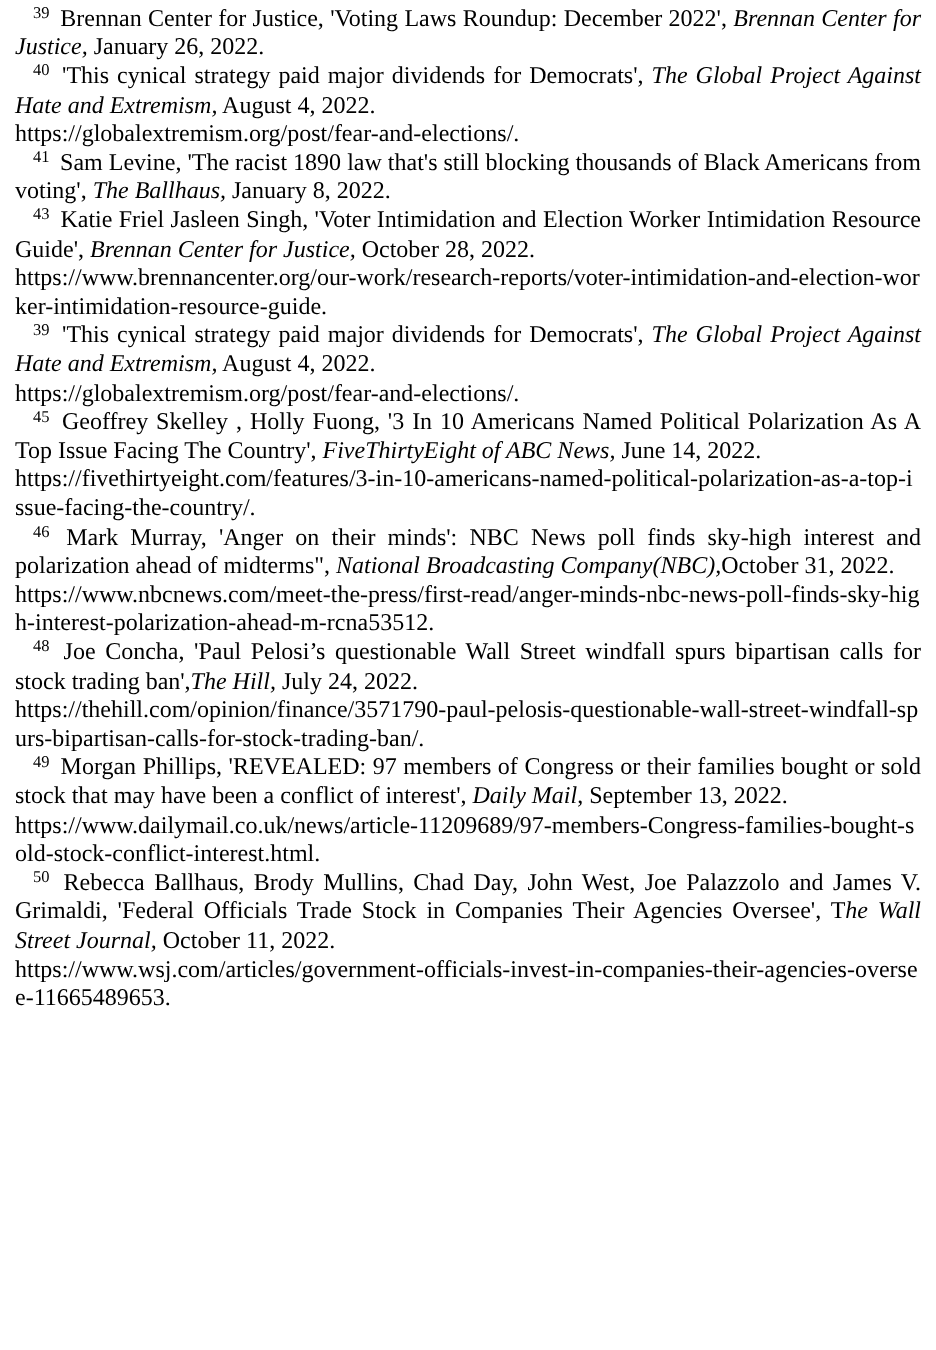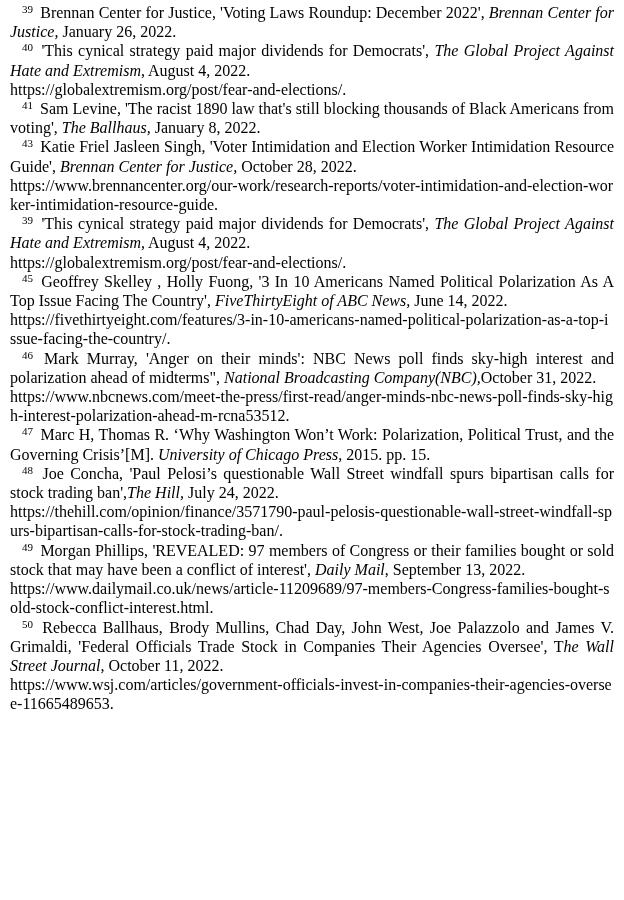--- a/index.html
+++ b/index.html
@@ -49,18 +49,17 @@
 
 <div class="page">
   <div id="footnotes-list">
       <p class="footnote"><sup class="fn-num">39</sup> <span class="seg">Brennan Center for Justice, 'Voting Laws Roundup: December 2022', </span><span class="seg italic">Brennan Center for Justice,</span><span class="seg"> January 26, 2022.</span><br></p>
       <p class="footnote"><sup class="fn-num">40</sup> <span class="seg">'This cynical strategy paid major dividends for Democrats', </span><span class="seg italic">The Global Project Against Hate and Extremism,</span><span class="seg"> August 4, 2022.</span><br><span class="url">https://globalextremism.org/post/fear-and-elections/.</span></p>
       <p class="footnote"><sup class="fn-num">41</sup> <span class="seg">Sam Levine, 'The racist 1890 law that's still blocking thousands of Black Americans from voting', </span><span class="seg italic">The Ballhaus,</span><span class="seg"> January 8, 2022.</span><br></p>
       <p class="footnote"><sup class="fn-num">43</sup> <span class="seg">Katie Friel Jasleen Singh, 'Voter Intimidation and Election Worker Intimidation Resource Guide', </span><span class="seg italic">Brennan Center for Justice,</span><span class="seg"> October 28, 2022.</span><br><span class="url">https://www.brennancenter.org/our-work/research-reports/voter-intimidation-and-election-worker-intimidation-resource-guide.</span></p>
       <p class="footnote"><sup class="fn-num">39</sup> <span class="seg">'This cynical strategy paid major dividends for Democrats', </span><span class="seg italic">The Global Project Against Hate and Extremism,</span><span class="seg"> August 4, 2022.</span><br><span class="url">https://globalextremism.org/post/fear-and-elections/.</span></p>
       <p class="footnote"><sup class="fn-num">45</sup> <span class="seg">Geoffrey Skelley , Holly Fuong, '3 In 10 Americans Named Political Polarization As A Top Issue Facing The Country', </span><span class="seg italic">FiveThirtyEight of ABC News,</span><span class="seg"> June 14, 2022.</span><br><span class="url">https://fivethirtyeight.com/features/3-in-10-americans-named-political-polarization-as-a-top-issue-facing-the-country/.</span></p>
       <p class="footnote"><sup class="fn-num">46</sup> <span class="seg">Mark Murray, 'Anger on their minds': NBC News poll finds sky-high interest and polarization ahead of midterms", </span><span class="seg italic">National Broadcasting Company(NBC),</span><span class="seg">October 31, 2022.</span><br><span class="url">https://www.nbcnews.com/meet-the-press/first-read/anger-minds-nbc-news-poll-finds-sky-high-interest-polarization-ahead-m-rcna53512.</span></p>
-      <p class="footnote"><sup class="fn-num">47</sup> <span class="seg">Marc H, Thomas R. ‘Why Washington Won’t Work: Polarization, Political Trust, and the Governing Crisis’[M]. </span><span class="seg italic">University of Chicago Press</span><span class="seg">, 2015. pp. 15.</span></p>
       <p class="footnote"><sup class="fn-num">48</sup> <span class="seg">Joe Concha, 'Paul Pelosi’s questionable Wall Street windfall spurs bipartisan calls for stock trading ban',</span><span class="seg italic">The Hill,</span><span class="seg"> July 24, 2022.</span><br><span class="url">https://thehill.com/opinion/finance/3571790-paul-pelosis-questionable-wall-street-windfall-spurs-bipartisan-calls-for-stock-trading-ban/.</span></p>
       <p class="footnote"><sup class="fn-num">49</sup> <span class="seg">Morgan Phillips, 'REVEALED: 97 members of Congress or their families bought or sold stock that may have been a conflict of interest', </span><span class="seg italic">Daily Mail</span><span class="seg">, September 13, 2022.</span><br><span class="url">https://www.dailymail.co.uk/news/article-11209689/97-members-Congress-families-bought-sold-stock-conflict-interest.html.</span></p>
       <p class="footnote"><sup class="fn-num">50</sup> <span class="seg">Rebecca Ballhaus, Brody Mullins, Chad Day, John West, Joe Palazzolo and James V. Grimaldi, 'Federal Officials Trade Stock in Companies Their Agencies Oversee', </span><span class="seg">T</span><span class="seg italic">he Wall Street Journal,</span><span class="seg"> October 11, 2022.</span><br><span class="url">https://www.wsj.com/articles/government-officials-invest-in-companies-their-agencies-oversee-11665489653.</span></p>
     </div>
 </div>
 
 </body></html>

